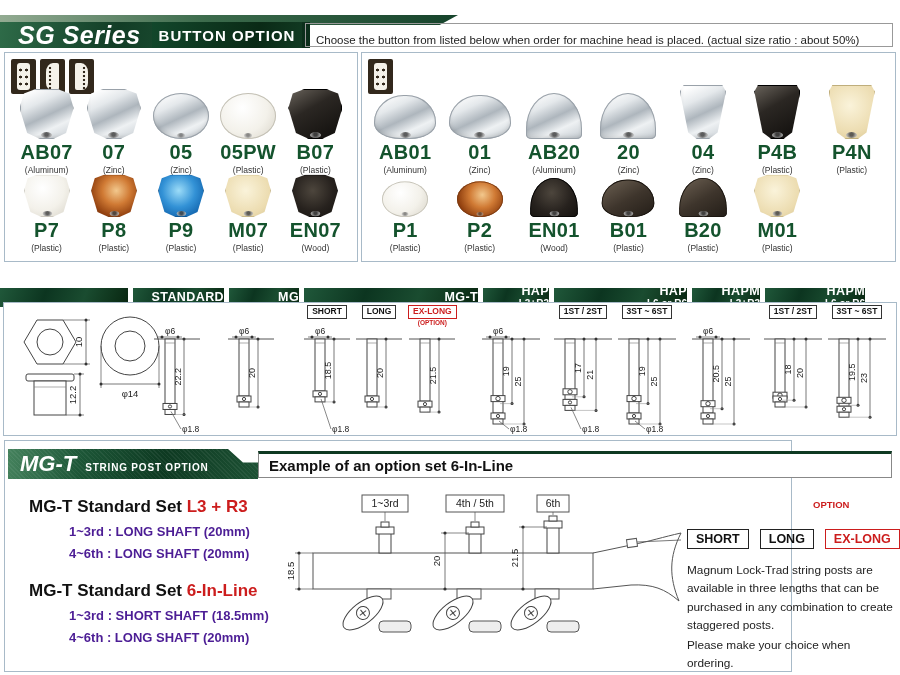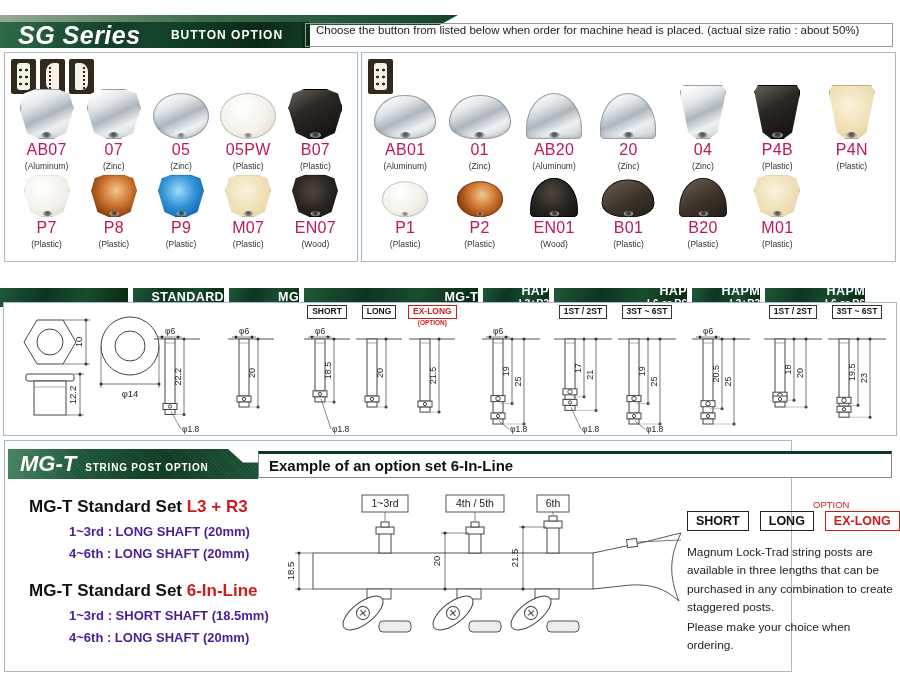--- a/index.html
+++ b/index.html
@@ -9,23 +9,23 @@
   .top-strip{position:absolute;left:0;top:15px;width:458px;height:10px;
     background:linear-gradient(90deg,#93ab92 0%,#3c6b4c 45%,#16432b 100%);
     clip-path:polygon(0 0,100% 0,96% 100%,0 100%);}
   .top-band{position:absolute;left:0;top:22px;width:302px;height:26px;
     background:linear-gradient(100deg,#2e6b48 0%,#123d26 38%,#1d4f33 62%,#0a2c19 100%);
     display:flex;align-items:center;padding-left:8px;}
   .series-title{font-size:25px;font-weight:bold;font-style:italic;color:#fff;padding-left:10px;letter-spacing:.5px;white-space:nowrap;}
   .btn-opt-seg{position:absolute;left:152px;top:22px;width:150px;height:26px;
     background:linear-gradient(100deg,#12472b 0%,#0a2a16 70%,#113a22 100%);
     display:flex;align-items:center;justify-content:center;}
-  .btn-opt-seg div{font-size:12px;font-weight:bold;color:#fff;letter-spacing:1px;}
+  .btn-opt-seg div{font-size:15px;font-weight:bold;color:#fff;letter-spacing:1px;}
   .note-box{position:absolute;left:305px;top:23px;width:588px;height:24px;border:1px solid #999;
-    display:flex;align-items:flex-start;font-size:11.5px;color:#222;padding-left:10px;box-sizing:border-box;}
+    display:flex;align-items:flex-end;font-size:11.5px;color:#222;padding-left:10px;box-sizing:border-box;}
 
   
   .panel{position:absolute;top:52px;height:210px;border:1px solid #a8bac8;background:#fff;box-sizing:border-box;}
   .panel.pl{left:4px;width:354px;}
   .panel.pr{left:361px;width:535px;}
   .hs-icons{position:absolute;top:6px;left:6px;display:flex;gap:4px;}
   .hs-icon{width:25px;height:35px;background:#32281c;border-radius:2px;position:relative;}
   .hs-sil{position:absolute;left:6px;top:4px;width:13px;height:27px;background-color:#f5f2ea;border-radius:3px;}
   .hs-sil.paddle-3x3{background-image:
     radial-gradient(circle at 3.5px 7px,#32281c 1.2px,transparent 1.7px),
@@ -50,21 +50,21 @@
     radial-gradient(circle at 9px 25px,#32281c 1.1px,transparent 1.6px);}
 
   .btn-row{position:absolute;left:0;right:0;display:grid;}
   .pl .btn-row{grid-template-columns:repeat(5,1fr);padding:0 8px;}
   .pr .btn-row{grid-template-columns:repeat(7,1fr);padding:0 6px;}
   .btn-row.r1{top:24px;}
   .btn-row.r2{top:118px;}
   .btn-cell{display:flex;flex-direction:column;align-items:center;}
   .btn-img{height:62px;display:flex;align-items:flex-end;justify-content:center;margin-bottom:3px;}
   .r2 .btn-img{height:46px;}
-  .btn-code{font-size:16px;font-weight:normal;color:#be185d;letter-spacing:.3px;line-height:1.05;}
+  .btn-code{font-size:20px;font-weight:bold;color:#14532d;letter-spacing:.3px;line-height:1.05;}
   .btn-mat{font-size:8.5px;color:#333;margin-top:2px;}
   .r2 .shape{transform:scale(.85);transform-origin:bottom center;}
 
   .shape{position:relative;}
   .shape::after{content:'';position:absolute;left:50%;bottom:1px;width:11px;height:6px;margin-left:-5.5px;border-radius:50%;
     background:radial-gradient(circle at 50% 40%,#444 25%,#9a9a9a 60%,#d5d5d5 100%);opacity:.85;}
   .shape.round::after,.shape.oval::after{width:8px;height:5px;margin-left:-4px;opacity:.6;}
   .sh-keystone{width:54px;height:50px;clip-path:polygon(30% 0%,70% 0%,92% 9%,100% 38%,86% 88%,62% 100%,38% 100%,14% 88%,0% 38%,8% 9%);}
   .sh-round{width:56px;height:46px;border-radius:50%;}
   .sh-oval{width:54px;height:42px;border-radius:50%;}
@@ -103,21 +103,21 @@
   .mgt-title{font-size:22px;font-weight:bold;font-style:italic;color:#fff;padding-left:12px;line-height:1;}
   .mgt-subtitle{font-size:10px;font-weight:bold;color:#fff;letter-spacing:.8px;margin-left:9px;margin-top:6px;white-space:nowrap;}
   .example-box{position:absolute;left:253px;top:10px;width:634px;height:27px;border:1px solid #888;border-top:3px solid #0e3a22;
     display:flex;align-items:center;font-size:15px;font-weight:bold;color:#111;padding-left:10px;box-sizing:border-box;background:#fff;}
   .set{position:absolute;left:24px;}
   .set.s1{top:56px;} .set.s2{top:140px;}
   .set-title{font-size:17px;font-weight:bold;color:#111;}
   .set-title .variant{color:#cc1d1d;}
   .set-line{font-size:13px;font-weight:bold;color:#4c1d95;margin-left:40px;margin-top:7px;}
   .opt{position:absolute;left:682px;top:58px;width:206px;}
-  .opt-tag{font-size:9.5px;font-weight:normal;color:#cc1d1d;margin-left:126px;margin-bottom:1px;}
+  .opt-tag{font-size:9.5px;font-weight:bold;color:#cc1d1d;margin-left:126px;margin-bottom:19px;}
   .opt-boxes{display:flex;gap:11px;align-items:center;}
   .opt-box{border:1.5px solid #222;font-size:12.5px;font-weight:bold;padding:2px 8px;color:#111;white-space:nowrap;}
   .opt-box.accent{border-color:#cc1d1d;color:#cc1d1d;}
   .opt-desc{font-size:11.8px;color:#222;margin-top:12px;line-height:1.55;}
   .opt-note{font-size:11.8px;color:#222;margin-top:2px;line-height:1.55;}
 </style>
 </head>
 <body>
 
 <div class="top-strip"></div>

